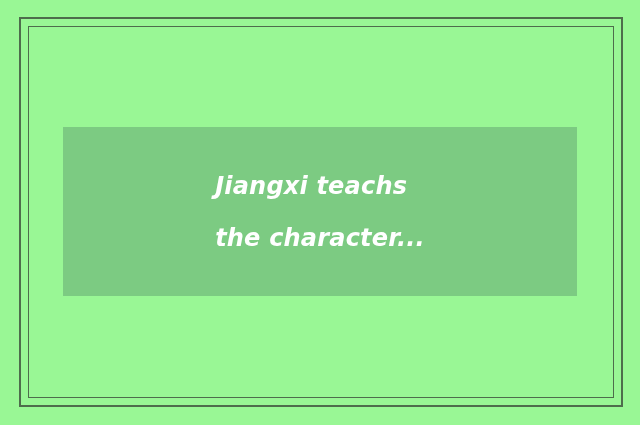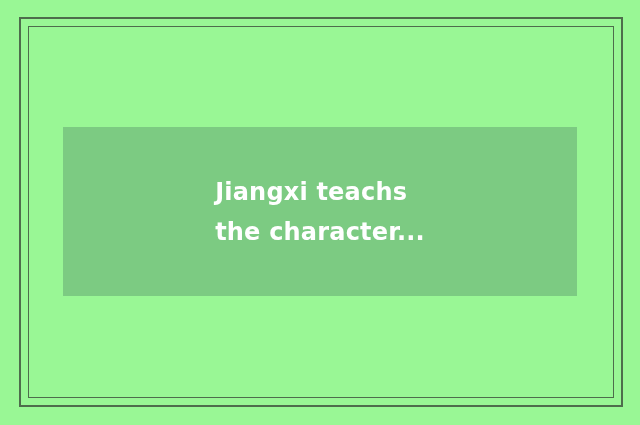--- a/index.html
+++ b/index.html
@@ -59,26 +59,27 @@
     display: flex;
     align-items: center;
     justify-content: center;
   }
 
   .panel-text {
     color: #ffffff;
     font-family: "DejaVu Sans", sans-serif;
     font-size: 24px;
     font-weight: bold;
-    line-height: 40px;
+    line-height: 52px;
     text-align: left;
     letter-spacing: 0.2px;
     white-space: pre-line;
     margin: 0;
     padding: 0;
+    font-style: italic;
   }
 </style>
 </head>
 <body>
 
 <div class="canvas">
 
   <div class="frame-outer"></div>
 
   <div class="frame-inner"></div>

